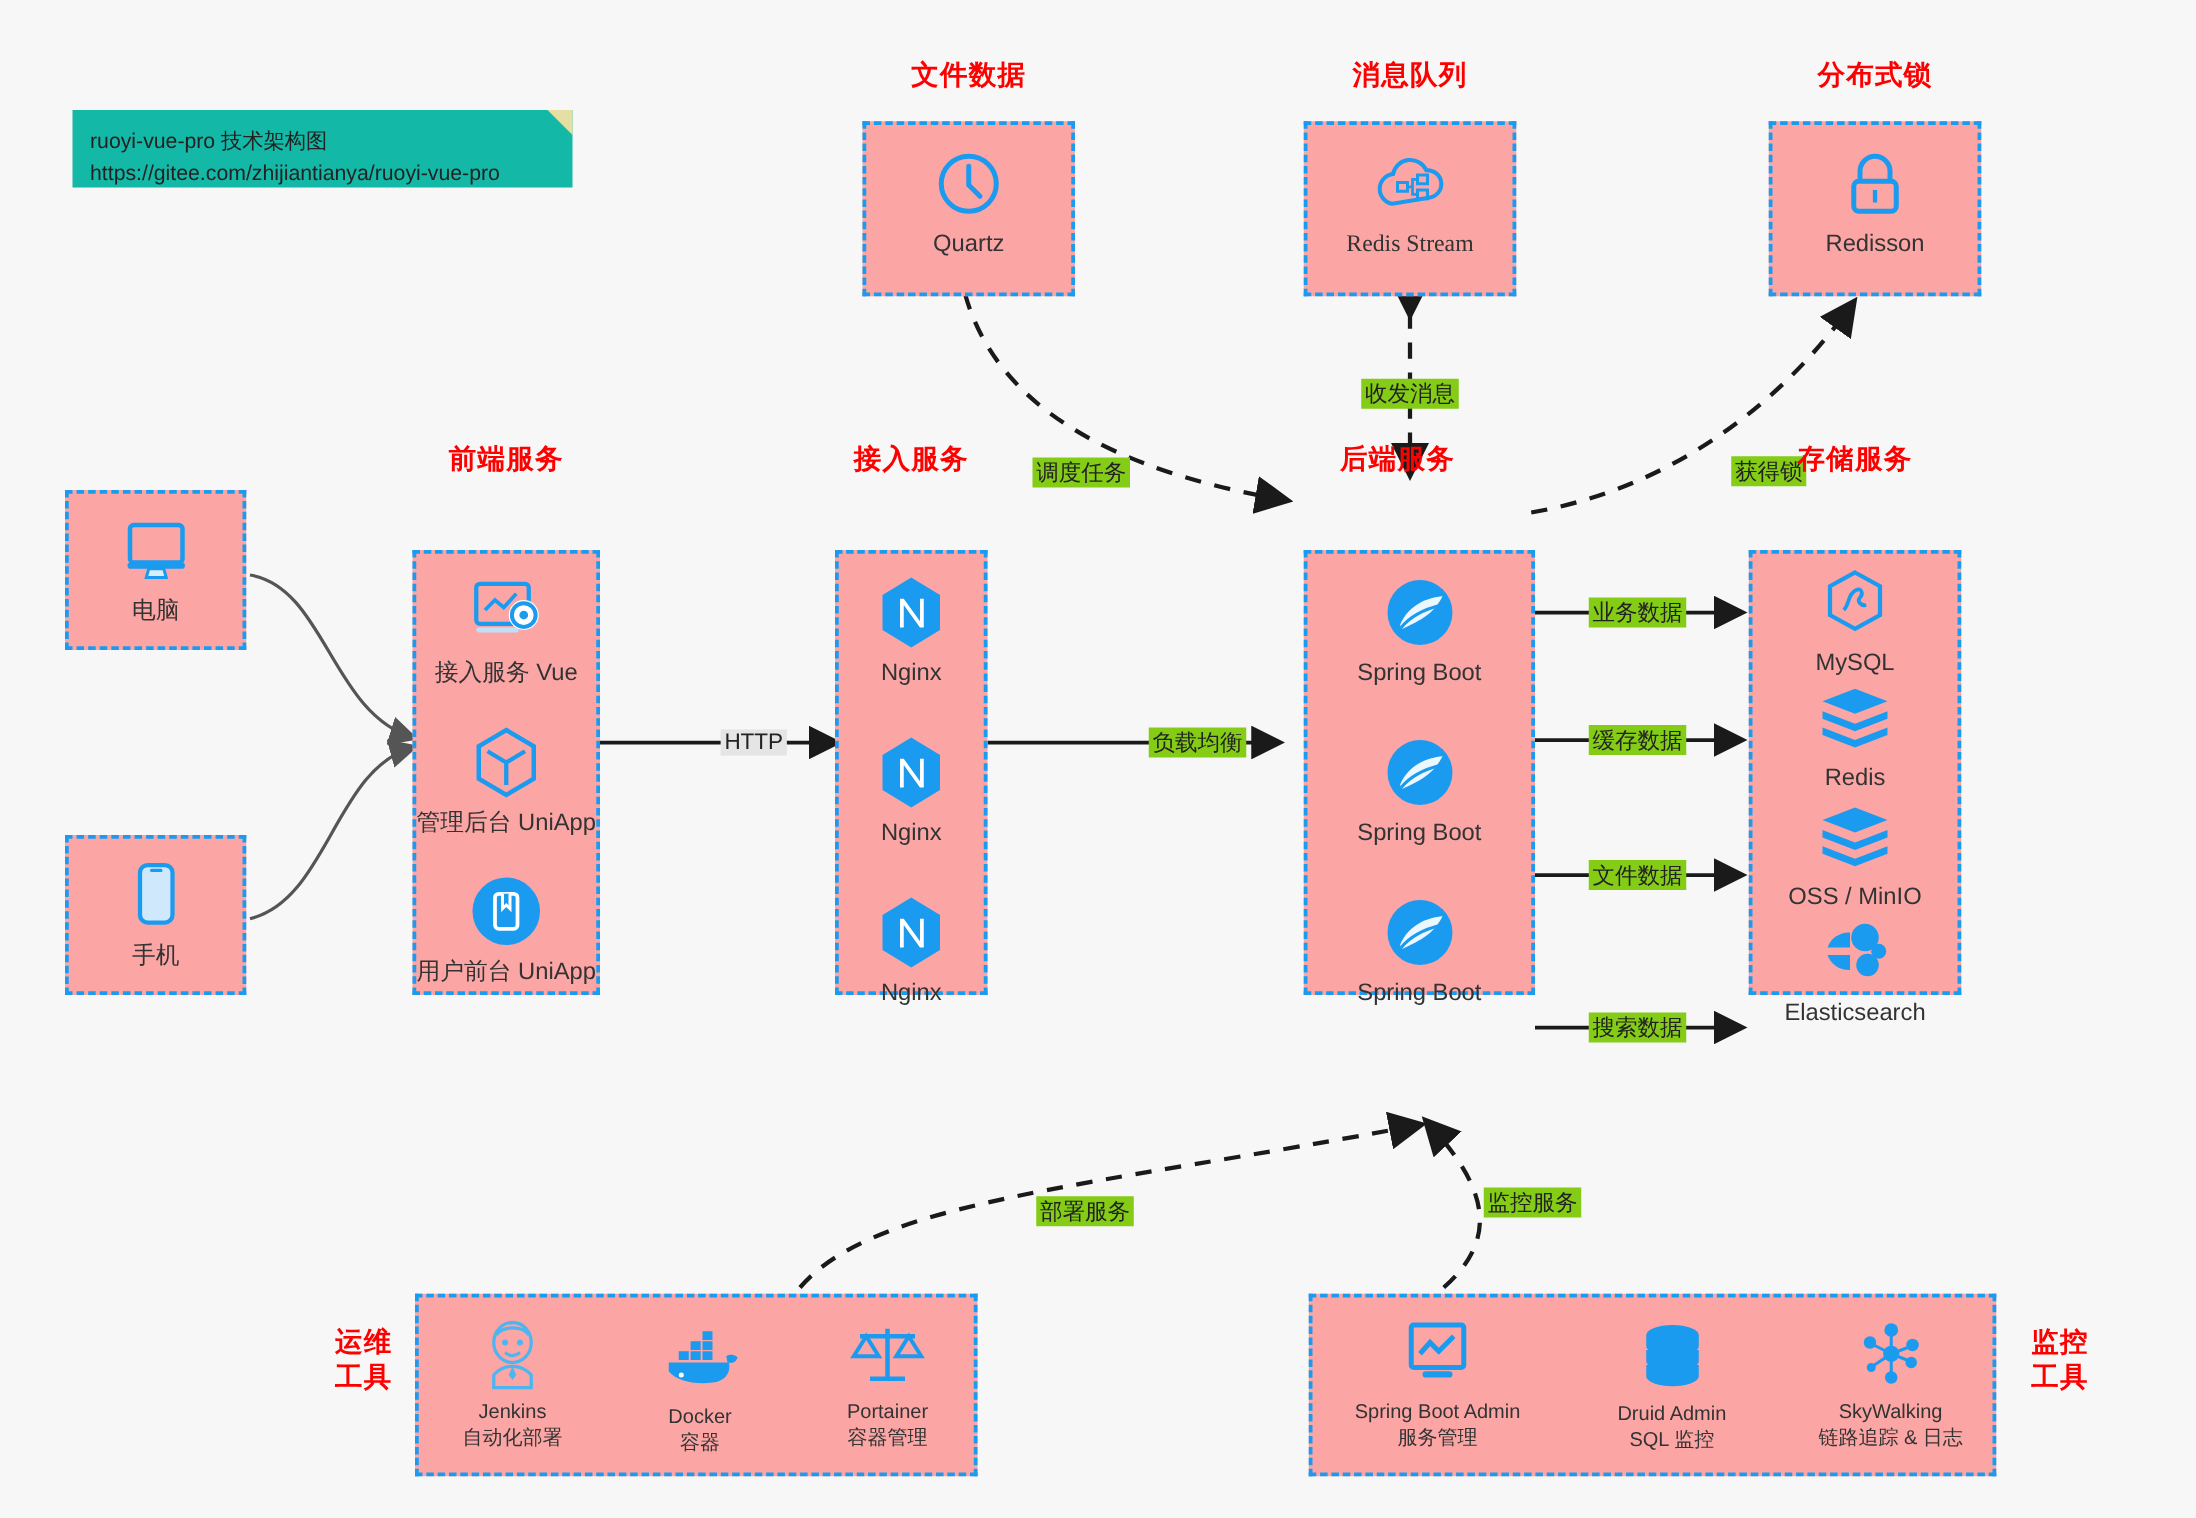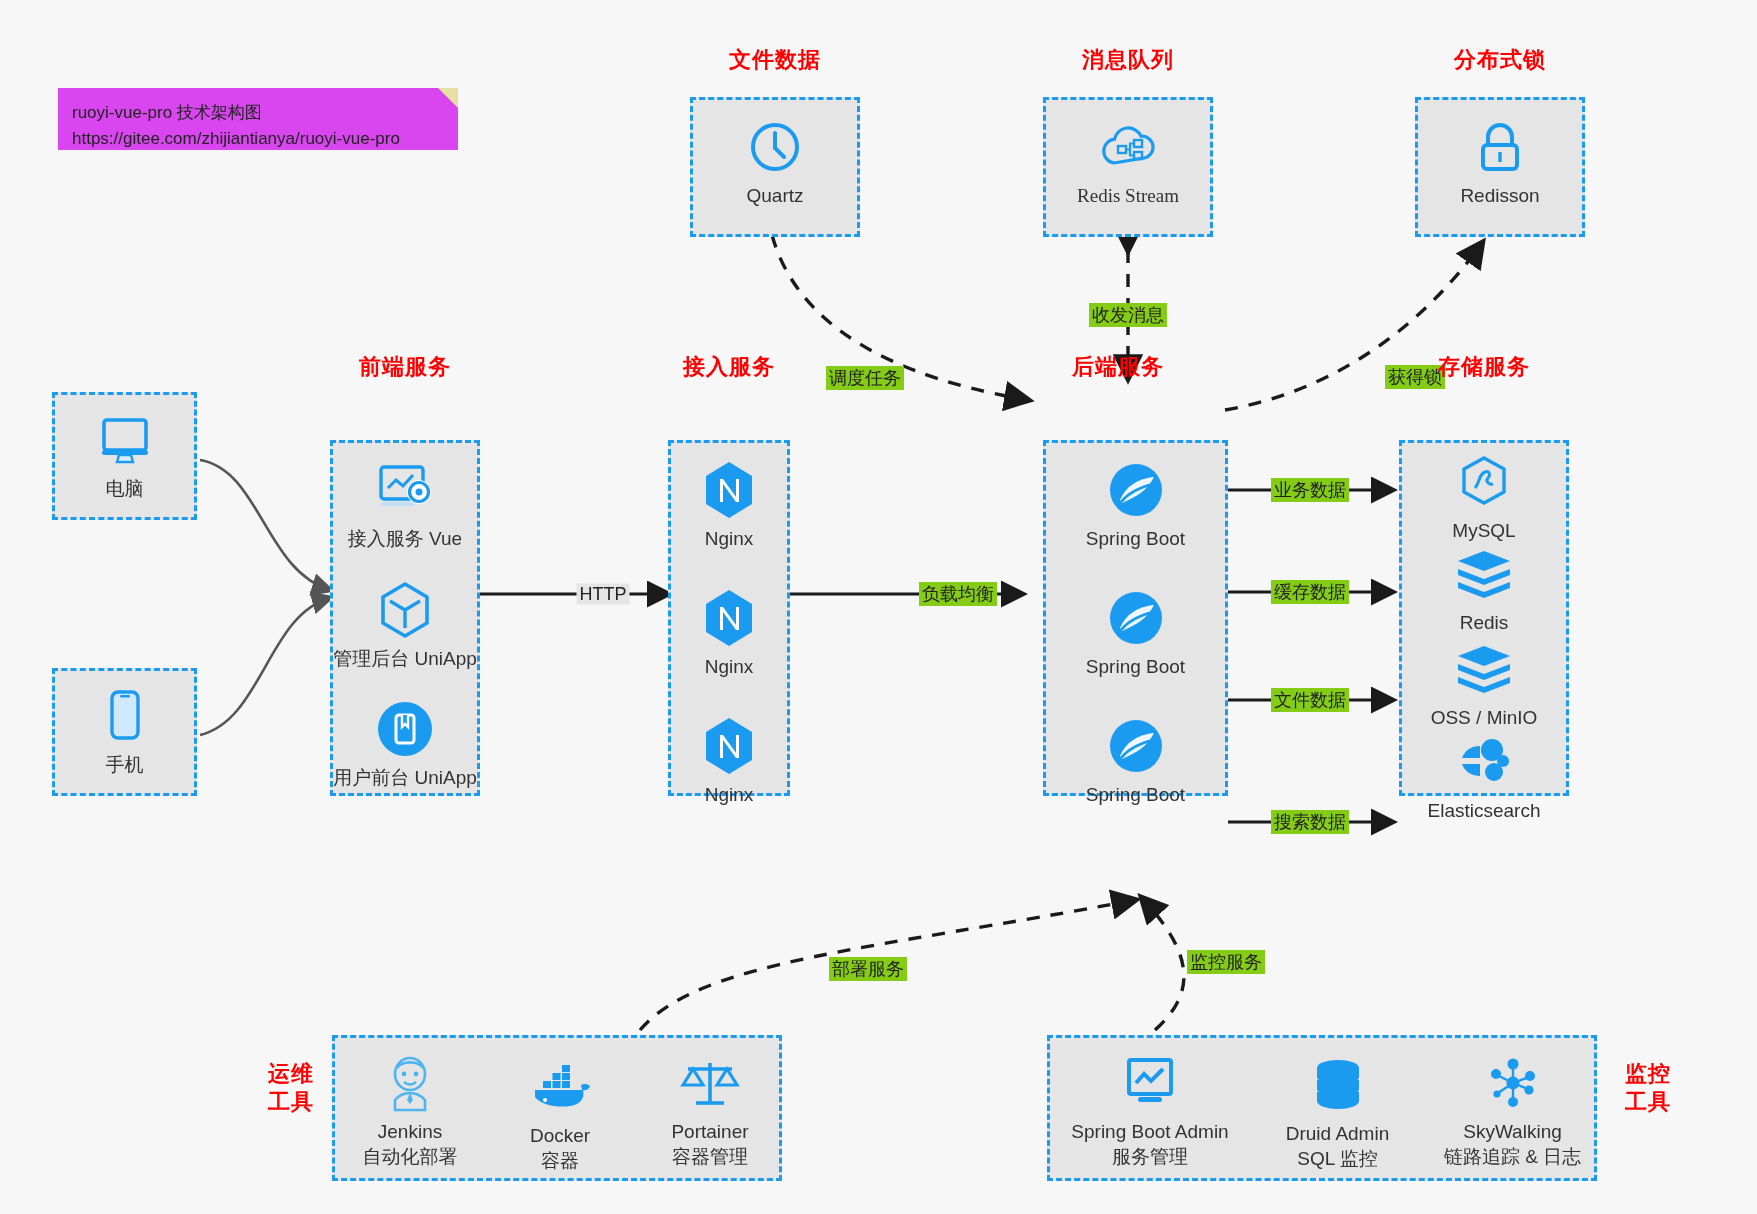--- a/index.html
+++ b/index.html
@@ -10,36 +10,36 @@
     position:relative;
     overflow:hidden;
   }
   #stage{position:absolute;left:0;top:0;width:1757px;height:1214px;}
 
   svg.edges{position:absolute;left:0;top:0;width:1757px;height:1214px;pointer-events:none;}
 
   
   .note{
     position:absolute;left:58px;top:88px;width:400px;height:62px;
-    background:#d946ef;
+    background:#14b8a6;
     padding:12px 14px 0 14px;
     box-sizing:border-box;
     font-size:17px;color:#222;line-height:1.55;
   }
   .note .fold{
     position:absolute;right:0;top:0;width:0;height:0;
     border-top:20px solid #e6dfa3;
     border-left:20px solid transparent;
   }
 
   
   .box{
     position:absolute;
     border:3px dashed #1a9bf0;
-    background:#e5e5e5;
+    background:#fca5a5;
     box-sizing:border-box;
   }
   .grp-title{
     position:absolute;
     color:#ff0000;
     font-weight:bold;
     font-size:22px;
     text-align:center;
     white-space:nowrap;
     letter-spacing:1px;
@@ -57,21 +57,21 @@
   }
   .node .ico{
     height:62px;
     display:flex;align-items:center;justify-content:center;
     margin-bottom:6px;
   }
   .node .lbl{
     font-size:19px;color:#333;line-height:1.25;white-space:nowrap;
   }
   .node .lbl2{
-    font-size:19px;color:#333;line-height:1.3;
+    font-size:16px;color:#333;line-height:1.3;
   }
 
   
   .elabel{
     position:absolute;
     background:#84cc16;
     font-size:18px;
     color:#222;
     padding:0 3px;
     white-space:nowrap;

